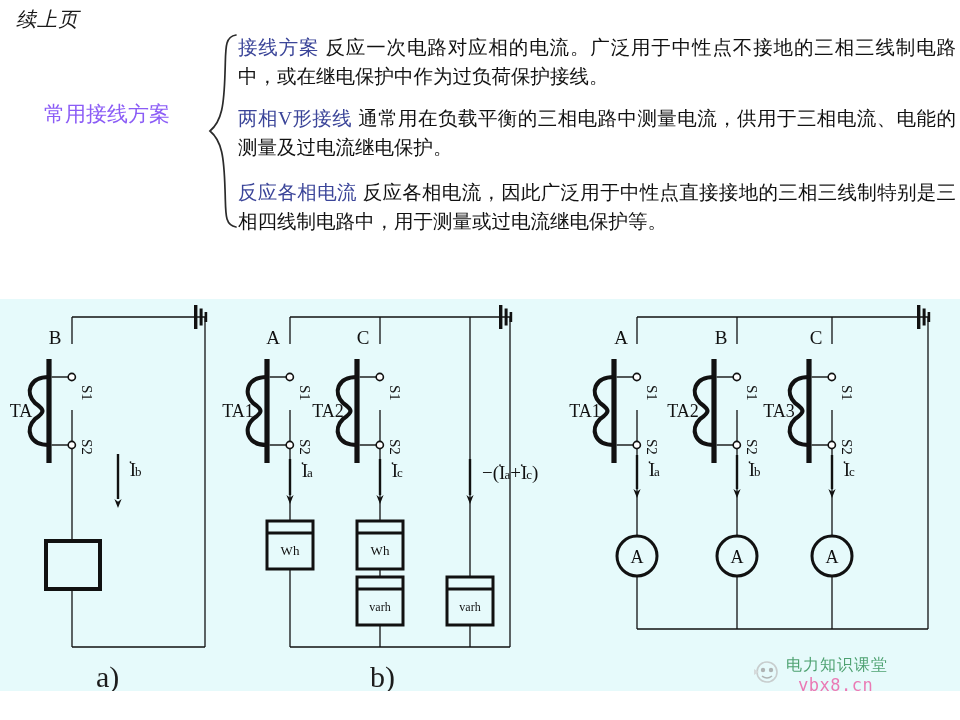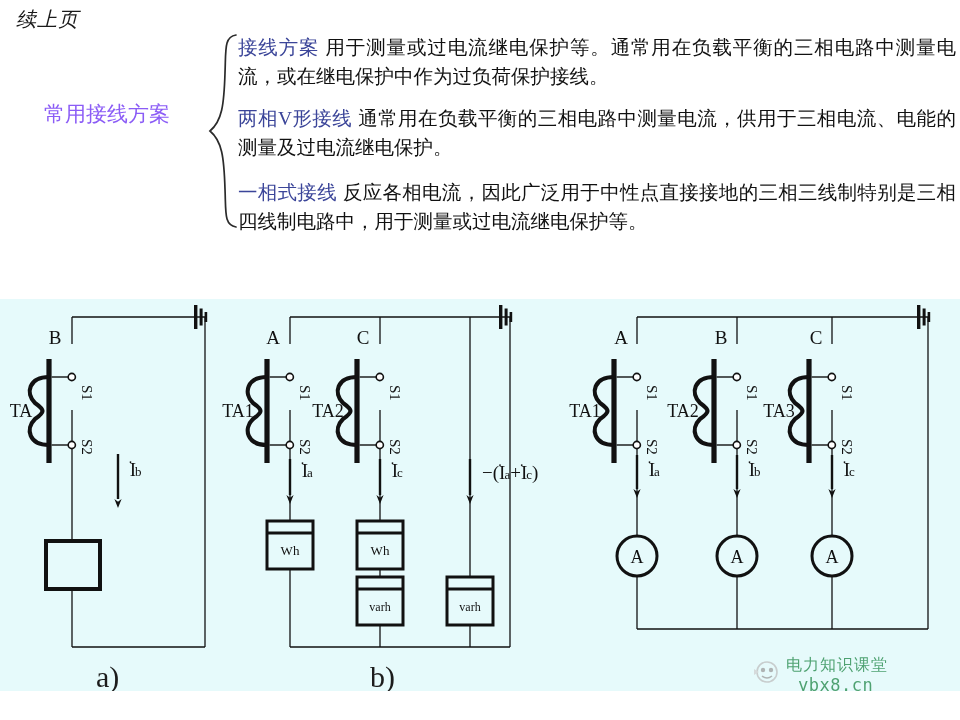--- a/index.html
+++ b/index.html
@@ -103,21 +103,21 @@
     font-size: 16px;
     color: #15803d;
     letter-spacing: 1px;
     white-space: nowrap;
     font-family: "DejaVu Sans", sans-serif;
   }
   #watermark .wm-url {
     position: absolute;
     left: 46px; top: 20px;
     font-size: 17px;
-    color: #15803d;
+    color: #ec4899;
     letter-spacing: 0.5px;
     font-family: "DejaVu Sans Mono", monospace;
   }
 
   #bottom-strip {
     position: absolute;
     left: 0; top: 691px;
     width: 960px; height: 29px;
     background: #ffffff;
   }
@@ -133,29 +133,29 @@
     <span class="blk">常用</span><span class="blu">接线方案</span>
   </div>
 
   <div id="big-brace">
     <svg width="34" height="196" viewBox="0 0 34 196" fill="none" xmlns="http://www.w3.org/2000/svg">
       <path d="M30 2 C18 4, 20 16, 19 40 C18 72, 16 88, 4 98 C16 108, 18 124, 19 156 C20 180, 18 192, 30 194" stroke="#2b2b2b" stroke-width="1.7" fill="none" stroke-linecap="round"></path>
     </svg>
   </div>
 
   <div class="para" id="para-1">
-    <span class="kw">接线方案</span><span>用于测量或过电流继电保护等。通常用在负载平衡的三相电路中测量电流，或在继电保护中作为过负荷保护接线。</span>
+    <span class="kw">接线方案</span><span>反应一次电路对应相的电流。广泛用于中性点不接地的三相三线制电路中，或在继电保护中作为过负荷保护接线。</span>
   </div>
 
   <div class="para" id="para-2">
     <span class="kw">两相V形接线</span><span>通常用在负载平衡的三相电路中测量电流，供用于三相电流、电能的测量及过电流继电保护。</span>
   </div>
 
   <div class="para" id="para-3">
-    <span class="kw">一相式接线</span><span>反应各相电流，因此广泛用于中性点直接接地的三相三线制特别是三相四线制电路中，用于测量或过电流继电保护等。</span>
+    <span class="kw">反应各相电流</span><span>反应各相电流，因此广泛用于中性点直接接地的三相三线制特别是三相四线制电路中，用于测量或过电流继电保护等。</span>
   </div>
 
 </div>
 
 <div id="diagram-section">
 <svg id="diagram-svg" width="960" height="392" viewBox="0 0 960 392" xmlns="http://www.w3.org/2000/svg">
 
   <defs>
 
     <g id="arrowhead">

